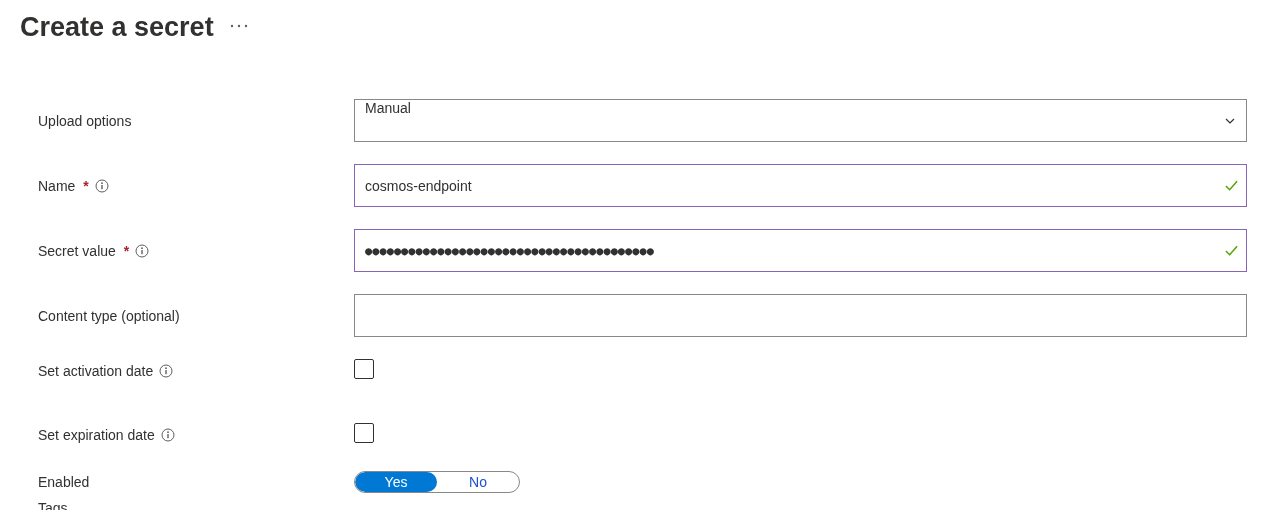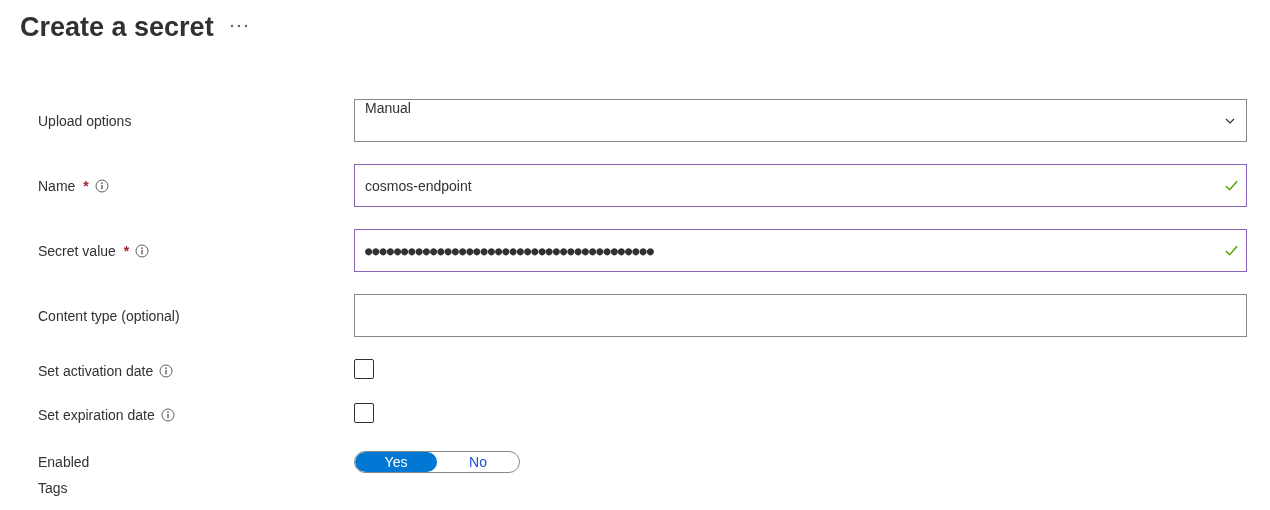--- a/index.html
+++ b/index.html
@@ -142,21 +142,21 @@
       cursor: pointer;
       padding-left: 12px;
     }
     .dots-input {
       font-family: monospace;
       letter-spacing: 0px;
       font-size: 12px;
     }
     .form-row.checkbox-row { margin-bottom: 24px; margin-top: 16px; }
     .form-row.checkbox-row .control-col { padding-top: 0; }
-    .form-row.activation { margin-top: 2px; margin-bottom: 20px; }
+    .form-row.activation { margin-top: 2px; margin-bottom: 40px; }
     .form-row.enabled-row { margin-bottom: 7px; }
     .form-row.tags-row { margin-bottom: 0; align-items: flex-start; }
   </style>
 </head>
 <body>
 
 <div class="page">
   <div class="page-header">
     <h1 class="page-title">Create a secret</h1>
     <span class="more-dots">

